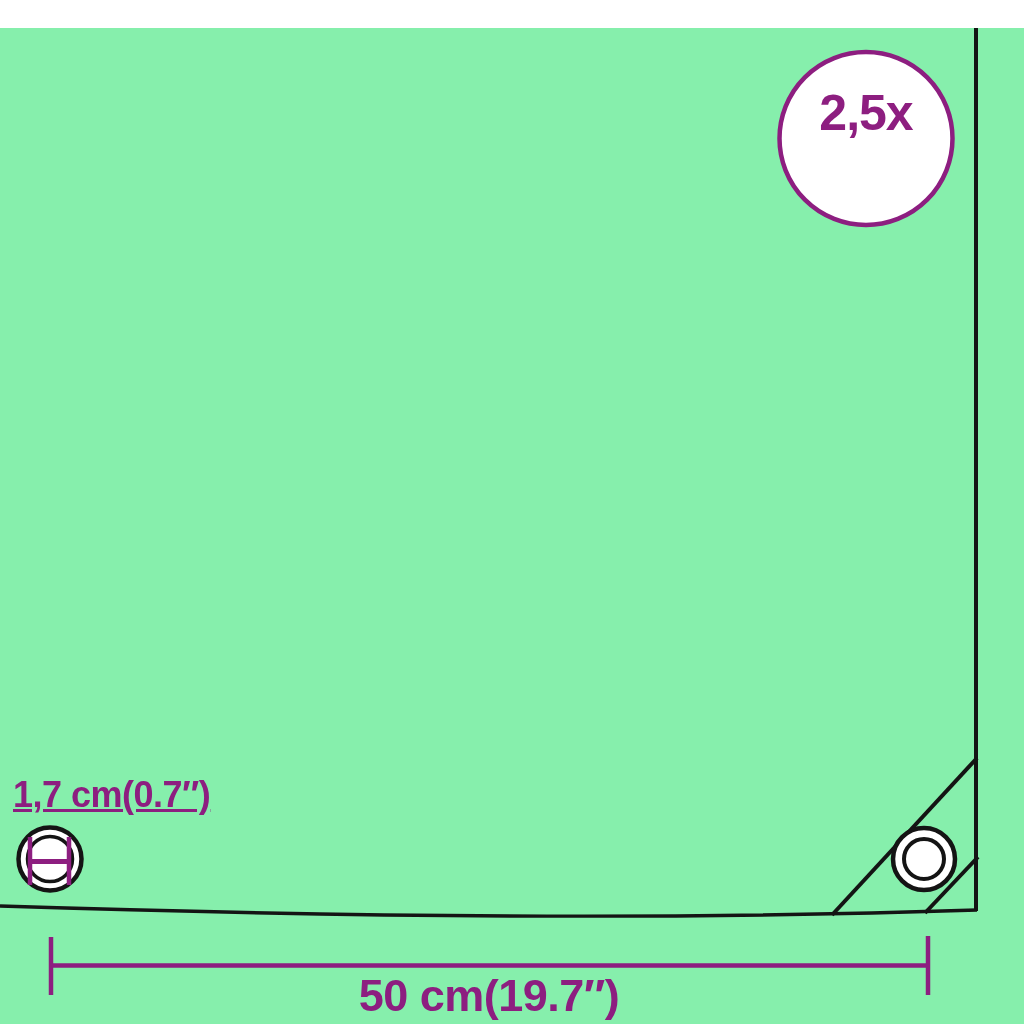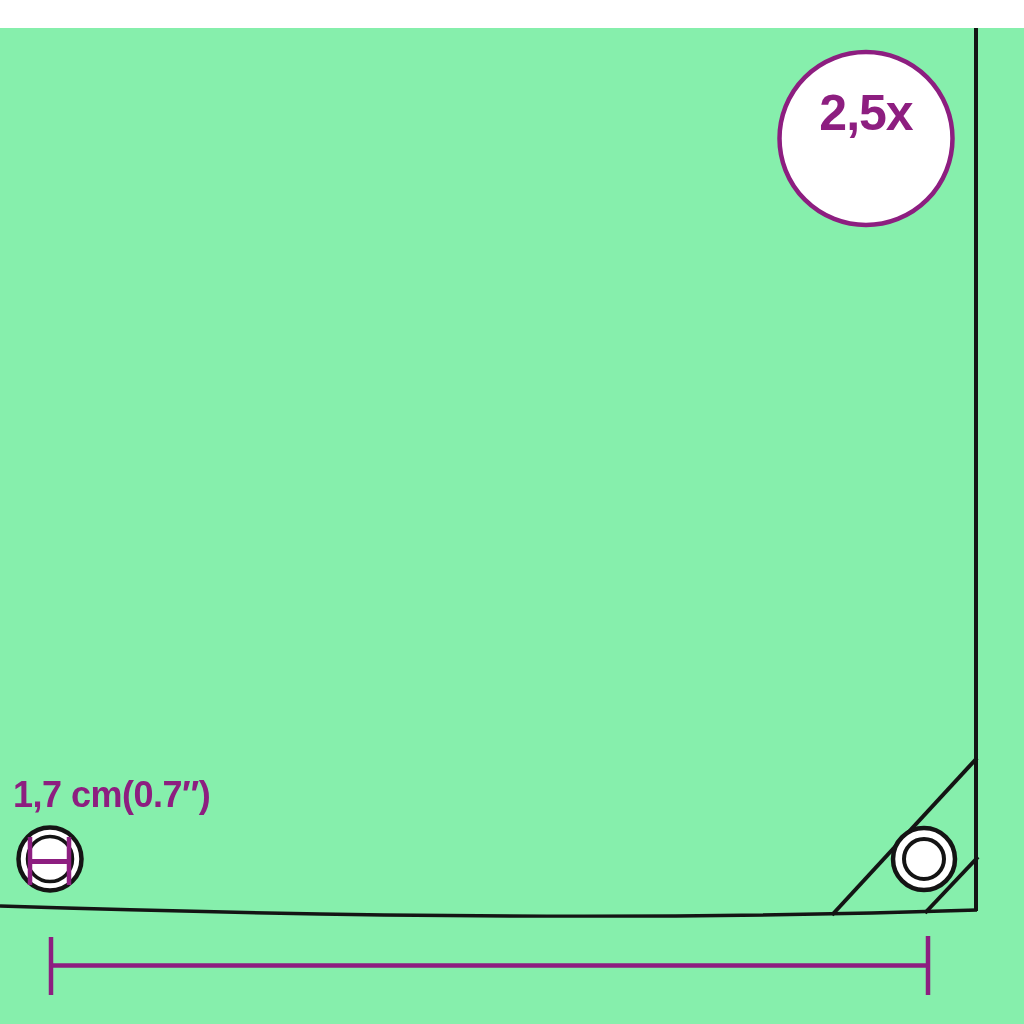--- a/index.html
+++ b/index.html
@@ -38,20 +38,21 @@
     line-height: 54px;
     font-weight: 700;
     color: #8D1E80;
     letter-spacing: -1px;
   }
   .grommet-label {
     left: 13px;
     top: 749px;
     font-size: 36px;
     line-height: 36px;
+    text-decoration: underline;
   }
   .spacing-label {
     left: 0;
     top: 945px;
     width: 978px;
     text-align: center;
     font-size: 45px;
     line-height: 45px;
   }
 </style>
@@ -90,14 +91,15 @@
 
     <circle cx="866" cy="110.5" r="86.5" fill="#ffffff" stroke="#8D1E80" stroke-width="4.5"></circle>
   </svg>
 
   <div class="size-badge">
     <div>2,5x</div>
   </div>
 
   <div class="label grommet-label">1,7 cm(0.7″)</div>
 
+  <div class="label spacing-label">50 cm(19.7″)</div>
 
 </div>
 
 </body></html>

